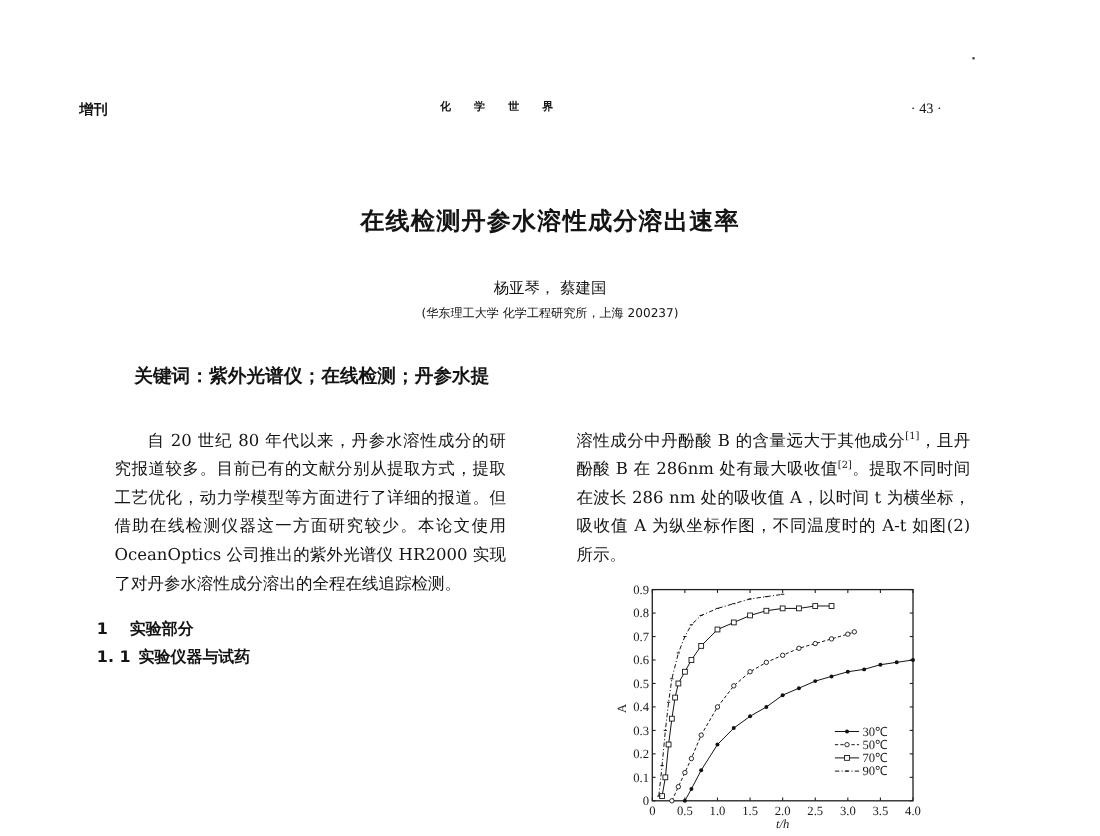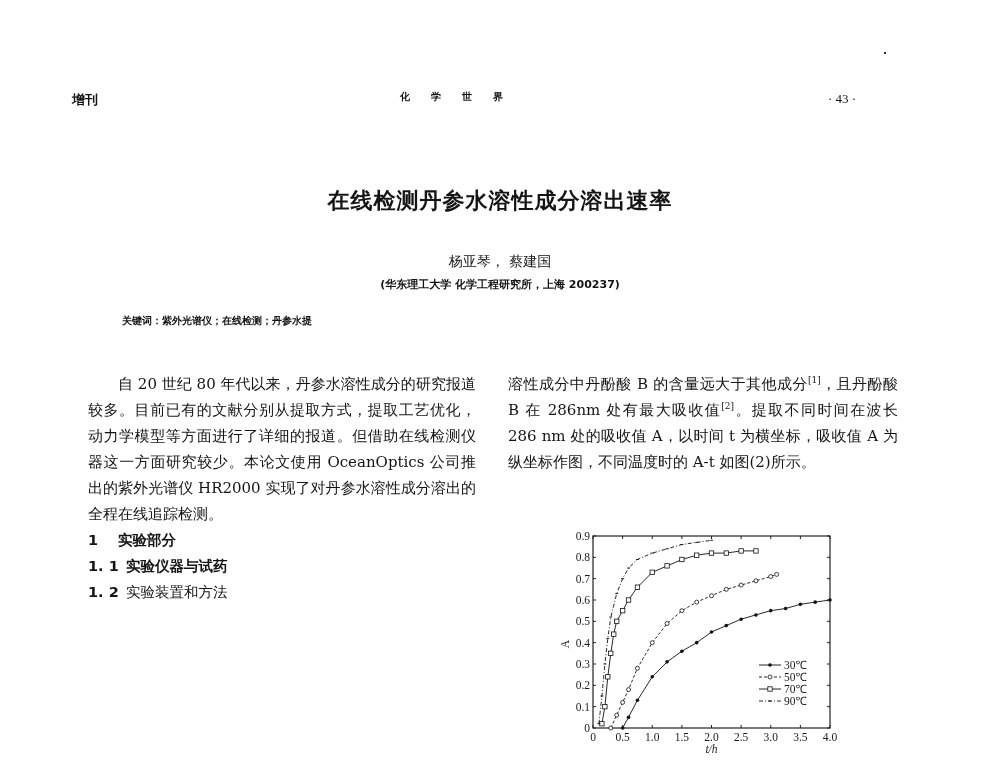--- a/index.html
+++ b/index.html
@@ -7,26 +7,26 @@
     width: 1000px; height: 760px; background: #ffffff; position: relative; overflow: hidden;
     font-family: "DejaVu Serif", "Liberation Serif", serif; color: #141414;
   }
   .abs { position: absolute; }
   .running-left { left: 72px; top: 91px; font-size: 13px; font-weight: bold; font-family: "DejaVu Sans", sans-serif; }
   .running-center { left: 400px; top: 90px; font-size: 10px; font-weight: bold; letter-spacing: 21px; font-family: "DejaVu Sans", sans-serif; }
   .running-right { left: 828px; top: 91px; font-size: 13px; font-family: "Liberation Serif", serif; }
   .speck { width: 2px; height: 2px; background: #333; }
   .title { left: 0; width: 1000px; top: 186px; text-align: center; font-size: 22px; font-weight: bold; font-family: Liberation Mono, monospace; letter-spacing: 1px; }
   .authors { left: 0; width: 1000px; top: 253px; text-align: center; font-size: 14px; font-weight: normal; font-family: "DejaVu Sans", sans-serif; }
-  .affil { left: 0; width: 1000px; top: 277px; text-align: center; font-size: 11px; font-family: "DejaVu Sans", sans-serif; font-weight: bold; }
-  .keywords { left: 122px; top: 314px; font-size: 10px; font-weight: bold; font-family: Liberation Mono, monospace; }
+  .affil { left: 0; width: 1000px; top: 277px; text-align: center; font-size: 11px; font-family: "DejaVu Sans", sans-serif; font-weight: normal; }
+  .keywords { left: 122px; top: 330px; font-size: 17px; font-weight: bold; font-family: Liberation Mono, monospace; }
   .col { font-size: 15px; line-height: 26px; }
   .col-left { left: 88px; top: 371px; width: 388px; }
   .col-right { left: 508px; top: 371px; width: 390px; }
-  .para { margin: 0; text-align: justify; text-align-last: left; }
+  .para { margin: 16px; text-align: justify; text-align-last: left; }
   .indent { text-indent: 30px; }
   .heading { font-weight: bold; font-family: "DejaVu Sans", sans-serif; font-size: 14.5px; }
   .heading .num { display: inline-block; width: 30px; }
   sup { font-size: 9px; line-height: 0; }
   .chart { left: 556px; top: 528px; width: 300px; height: 232px; }
   .chart svg { overflow: visible; }
   .chart text { font-family: "Liberation Serif", serif; font-size: 11.5px; fill: #1a1a1a; }
 </style>
 </head>
 <body>
@@ -41,23 +41,20 @@
 <div class="abs affil">(华东理工大学 化学工程研究所，上海 200237)</div>
 <div class="abs keywords">关键词：紫外光谱仪；在线检测；丹参水提</div>
 
 <div class="abs col col-left">
   <p class="para indent">自 20 世纪 80 年代以来，丹参水溶性成分的研究报道较多。目前已有的文献分别从提取方式，提取工艺优化，动力学模型等方面进行了详细的报道。但借助在线检测仪器这一方面研究较少。本论文使用 OceanOptics 公司推出的紫外光谱仪 HR2000 实现了对丹参水溶性成分溶出的全程在线追踪检测。</p>
   <div class="heading">
     <span class="num">1</span><span>实验部分</span>
   </div>
   <div class="heading">
     <span class="num" style="width:38px">1. 1</span><span style="font-weight:bold">实验仪器与试药</span>
-  </div>
-  <div class="heading">
-    <span class="num" style="width:38px">1. 2</span><span style="font-weight:normal">实验装置和方法</span>
   </div>
 </div>
 
 <div class="abs col col-right">
   <p class="para"><span>溶性成分中丹酚酸 B 的含量远大于其他成分</span><sup>[1]</sup><span>，且丹酚酸 B 在 286nm 处有最大吸收值</span><sup>[2]</sup><span>。提取不同时间在波长 286 nm 处的吸收值 A，以时间 t 为横坐标，吸收值 A 为纵坐标作图，不同温度时的 A-t 如图(2)所示。</span></p>
 </div>
 
 <div class="abs chart">
   <svg id="chart-svg" width="300" height="232">
       <rect x="37" y="8" width="237" height="192" fill="none" stroke="#222" stroke-width="1.2"></rect>

